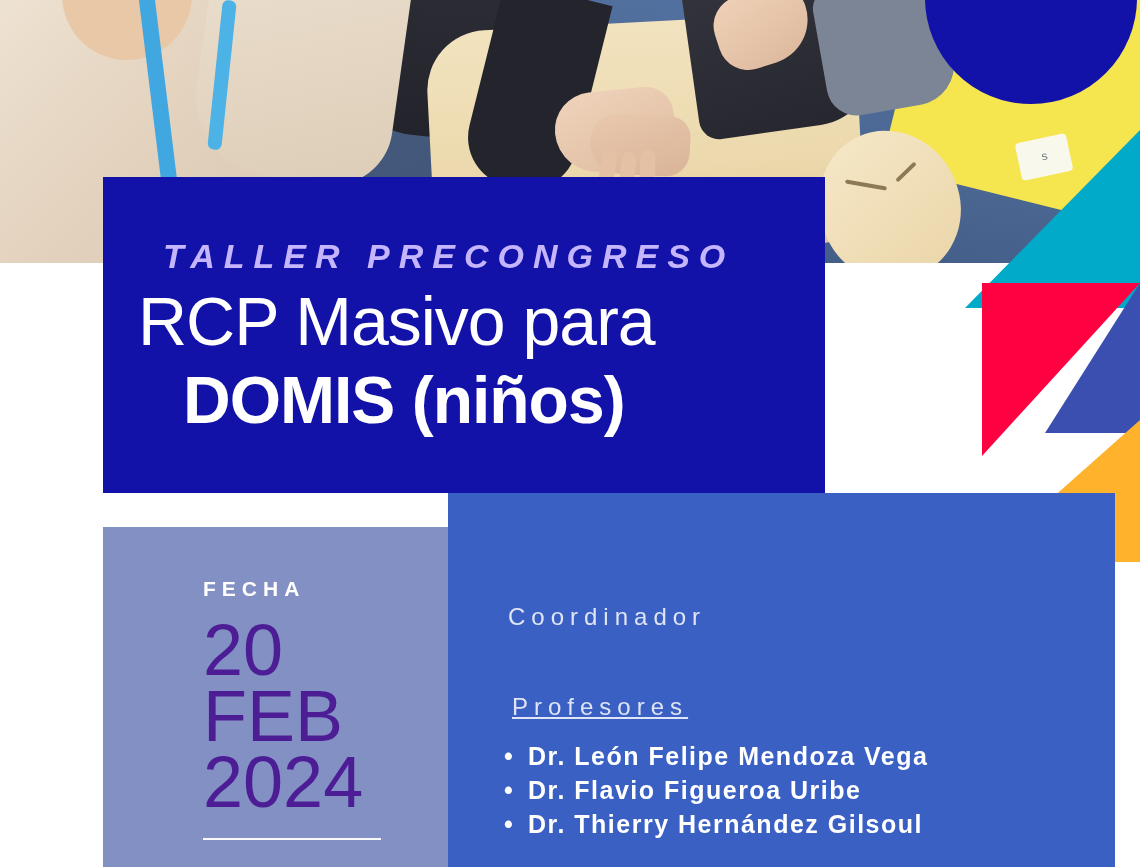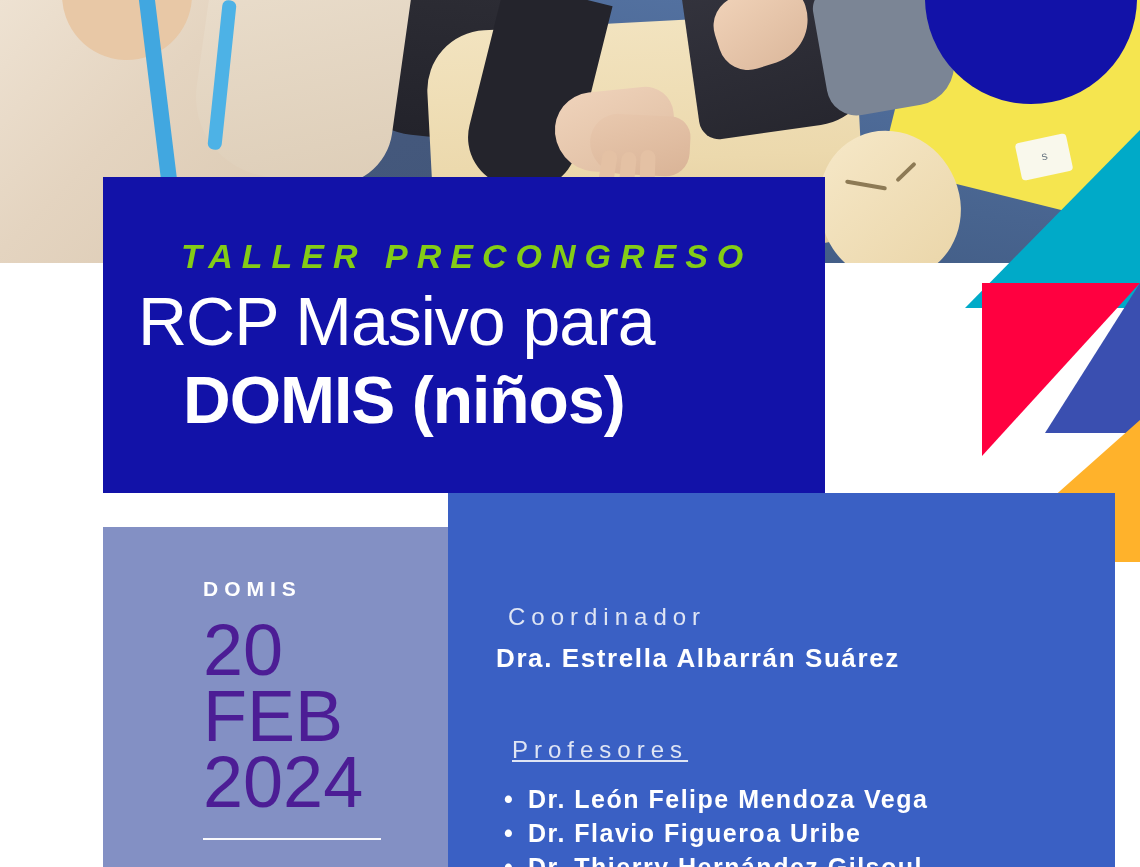--- a/index.html
+++ b/index.html
@@ -246,22 +246,22 @@
 
   
   .title-box{
     position:absolute;
     left:103px; top:177px;
     width:722px; height:316px;
     padding:0;
   }
   .kicker{
     position:absolute;
-    left:78px; top:60px;
-    color:#84cc16;
+    left:60px; top:60px;
+    color:#c4b5fd;
     font-size:34px;
     font-style:italic;
     font-weight:bold;
     letter-spacing:9px;
   }
   .title-line1{
     position:absolute;
     left:35px; top:105px;
     color:#ffffff;
     font-size:68px;
@@ -423,32 +423,31 @@
   <div class="deco deco-white-band"></div>
 
   <div class="title-box" style="background:#1212A8">
     <div class="kicker">TALLER PRECONGRESO</div>
     <div class="title-line1">RCP Masivo para</div>
     <div class="title-line2">DOMIS (niños)</div>
   </div>
 
   <div class="date-panel" style="background:#8390C4">
     <div class="date-inner">
-      <div class="lbl">DOMIS</div>
+      <div class="lbl">FECHA</div>
       <div class="big-date">20 FEB
 2024</div>
       <div class="rule"></div>
       <div class="big-time">09:00</div>
     </div>
   </div>
 
   <div class="info-panel" style="background:#3A60C4">
     <div class="info-inner">
       <div class="role">Coordinador</div>
-      <div class="person">Dra. Estrella Albarrán Suárez</div>
       <div class="role2">Profesores</div>
       <ul class="prof-list">
         <li>
           <span class="bullet">•</span>
           <span>Dr. León Felipe Mendoza Vega</span>
         </li>
         <li>
           <span class="bullet">•</span>
           <span>Dr. Flavio Figueroa Uribe</span>
         </li>

